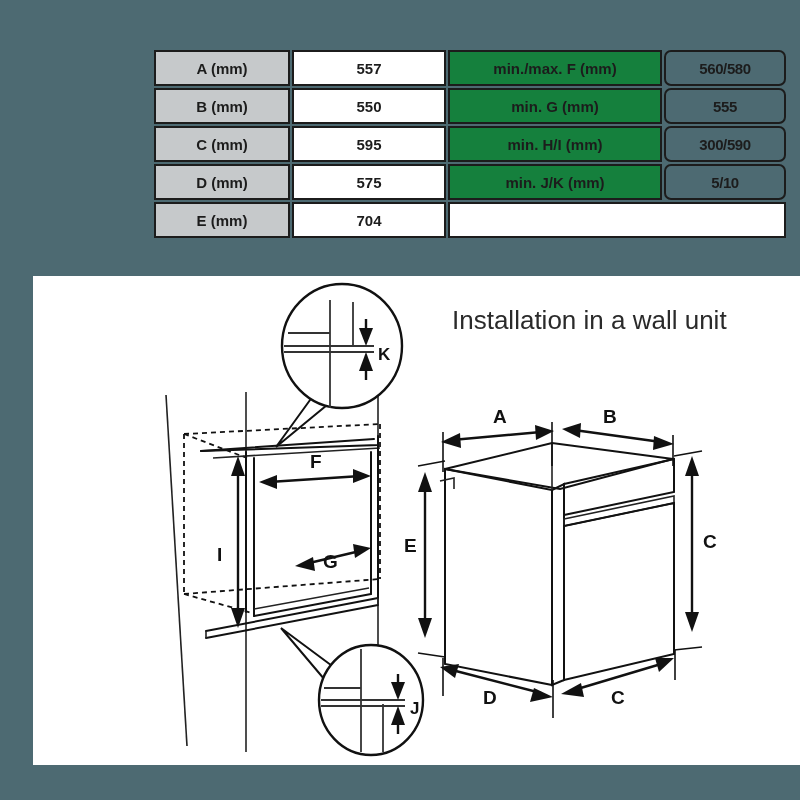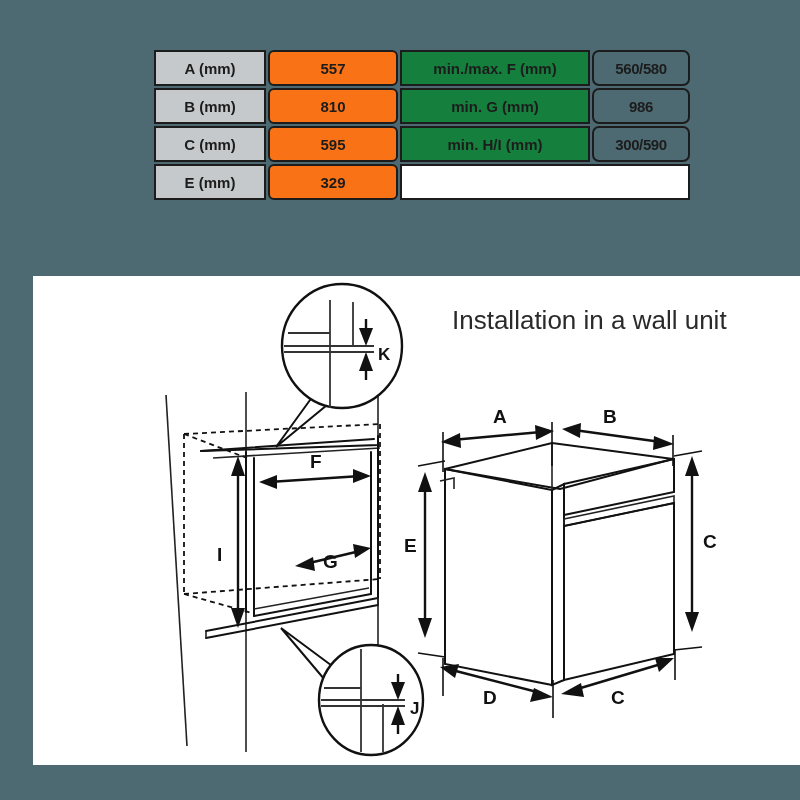--- a/index.html
+++ b/index.html
@@ -29,26 +29,26 @@
     width: 100%;
     table-layout: fixed;
   }
   table.spec td {
     border: 2px solid #1c1c1c;
     font-size: 15px;
     font-weight: bold;
     color: #1c1c1c;
     text-align: center;
     height: 32px;
-    padding: 0 4px;
+    padding: 0 16px;
     white-space: nowrap;
     overflow: visible;
   }
   td.lbl      { background: #c6c9cb; width: 100px; }
-  td.val      { background: #f97316; width: 118px; border-radius: 6px; }
+  td.val      { background: #ffffff; width: 118px; }
   td.lbl-wide { background: #15803d; width: 178px; }
   td.val-narrow { background: #4d6a72; width: 86px; letter-spacing: -0.4px; border-radius: 7px; }
   td.blank    { background: #ffffff; border: 2px solid #1c1c1c; }
 
   
   #diagram-panel {
     position: absolute;
     left: 0;
     top: 276px;
     width: 800px;
@@ -92,33 +92,39 @@
   <table class="spec">
     <tbody>
       <tr>
         <td class="lbl">A (mm)</td>
         <td class="val">557</td>
         <td class="lbl-wide">min./max. F (mm)</td>
         <td class="val-narrow">560/580</td>
       </tr>
       <tr>
         <td class="lbl">B (mm)</td>
-        <td class="val">810</td>
+        <td class="val">550</td>
         <td class="lbl-wide">min. G (mm)</td>
-        <td class="val-narrow">986</td>
+        <td class="val-narrow">555</td>
       </tr>
       <tr>
         <td class="lbl">C (mm)</td>
         <td class="val">595</td>
         <td class="lbl-wide">min. H/I (mm)</td>
         <td class="val-narrow">300/590</td>
       </tr>
       <tr>
+        <td class="lbl">D (mm)</td>
+        <td class="val">575</td>
+        <td class="lbl-wide">min. J/K (mm)</td>
+        <td class="val-narrow">5/10</td>
+      </tr>
+      <tr>
         <td class="lbl">E (mm)</td>
-        <td class="val">329</td>
+        <td class="val">704</td>
         <td class="blank" colspan="2"></td>
       </tr>
     </tbody>
   </table>
 </div>
 
 <div id="diagram-panel">
   <svg id="diagram-svg" width="800" height="489" viewBox="0 0 800 489">
 
     <defs>

